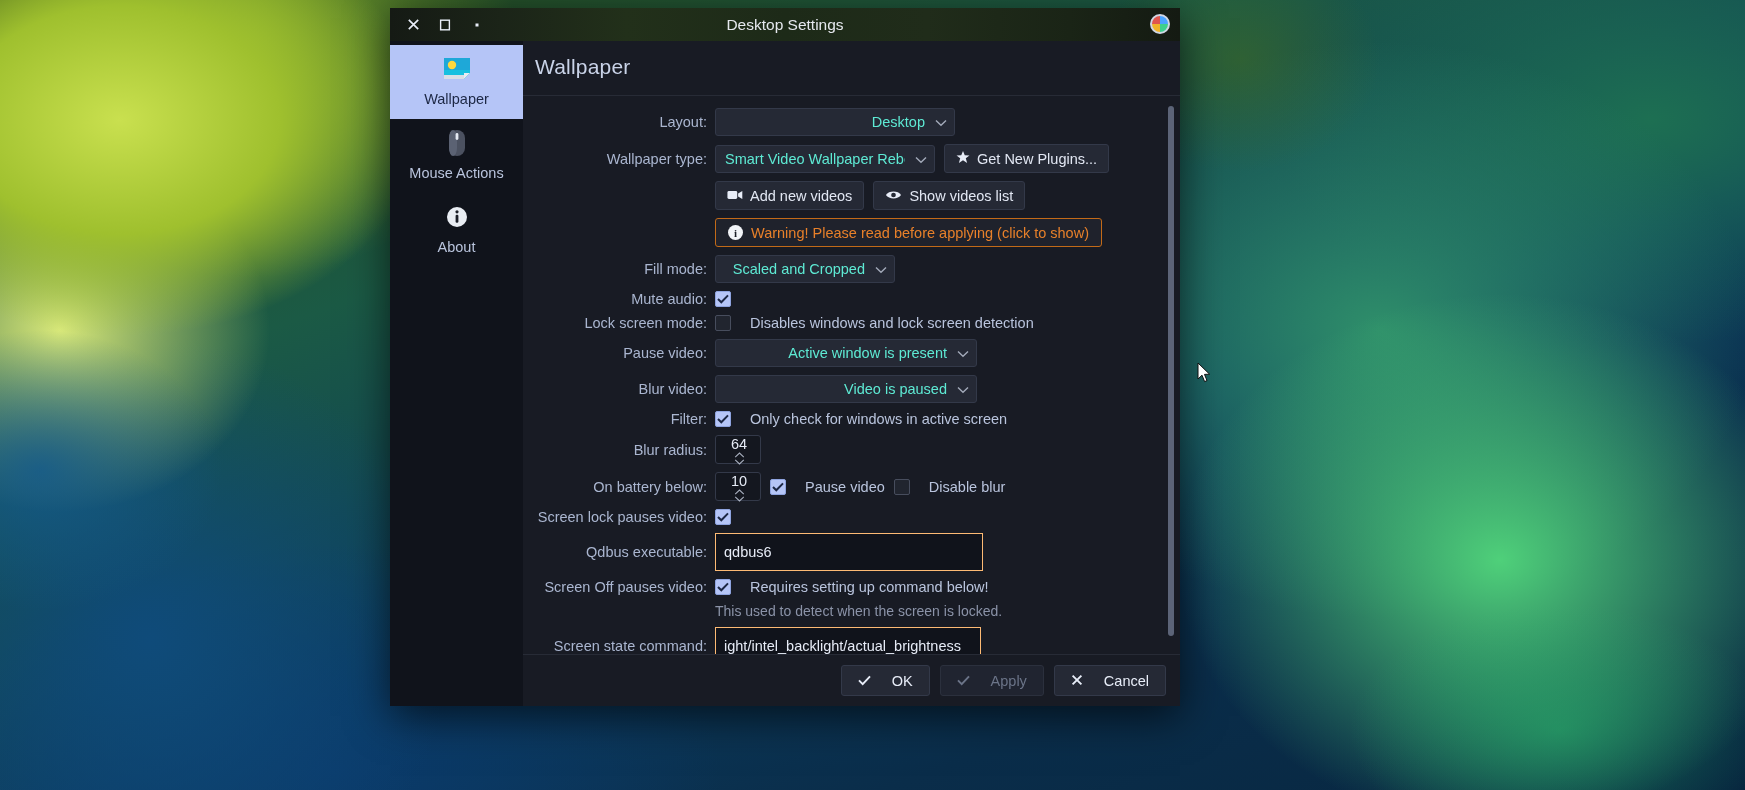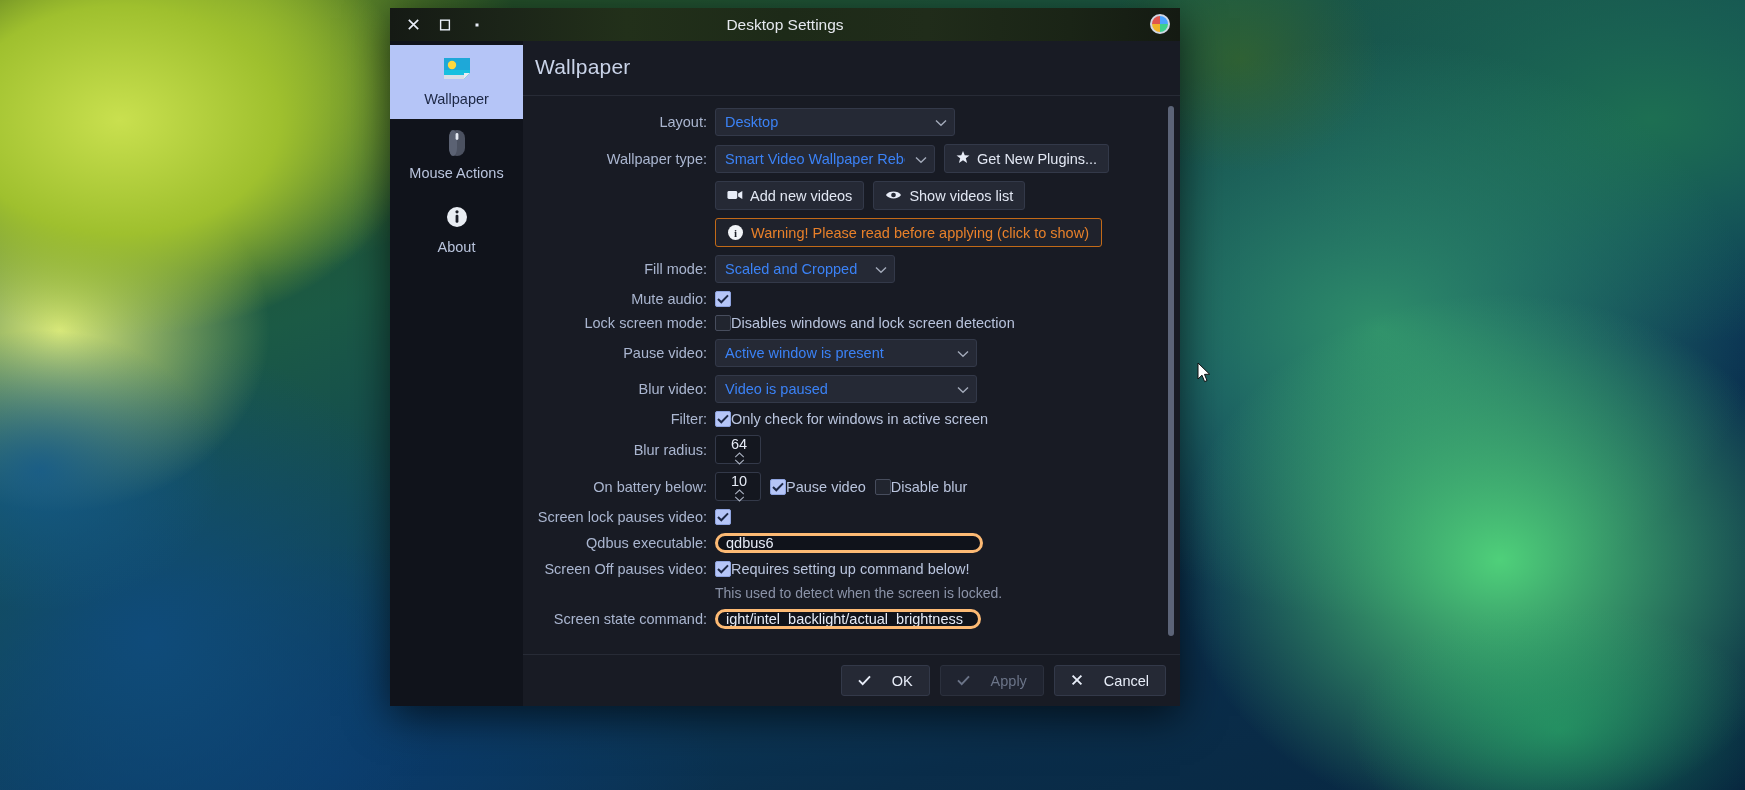--- a/index.html
+++ b/index.html
@@ -100,23 +100,23 @@
 
   .row { display: flex; align-items: center; margin-bottom: 8px; }
   .lbl {
     width: 192px; min-width: 192px; text-align: right; padding-right: 8px;
     font-size: 14.5px; color: #aab6d0; white-space: nowrap;
   }
   .ctl { display: flex; align-items: center; gap: 9px; }
 
   
   .combo {
-    display: flex; align-items: center; justify-content: space-between;
+    display: flex; align-items: center; justify-content: flex-end;
     background: #252935; border: 1px solid #333949; border-radius: 3px;
-    height: 28px; padding: 0 7px 0 9px; color: #3b82f6; font-size: 14.5px;
+    height: 28px; padding: 0 7px 0 9px; color: #5eead4; font-size: 14.5px;
     cursor: pointer; user-select: none;
   }
   .combo .cv { white-space: nowrap; overflow: hidden; }
   .combo .chev { margin-left: 10px; opacity: .75; }
   #combo-layout { width: 240px; }
   #combo-wptype { width: 220px; }
   #combo-fill { width: 180px; }
   #combo-pause { width: 262px; }
   #combo-blur { width: 262px; }
 
@@ -135,39 +135,39 @@
     background: #1f222c; height: 29px; padding: 0 12px;
     color: #e8802a; font-size: 14.5px; cursor: pointer; white-space: nowrap;
   }
   .warn-badge {
     width: 15px; height: 15px; border-radius: 50%; background: #f2f4f8; color: #1a1d26;
     font-size: 11px; font-weight: bold; display:flex; align-items:center; justify-content:center;
     font-family: "Liberation Serif", serif;
   }
 
   
-  .cbwrap { display: inline-flex; align-items: center; gap: 0; cursor: pointer; }
+  .cbwrap { display: inline-flex; align-items: center; gap: 19px; cursor: pointer; }
   .cb { width: 16px; height: 16px; border-radius: 2px; flex: none;
         display: flex; align-items: center; justify-content: center; }
   .cb.on  { background: #b5c5f7; border: 1px solid #8fa4e0; }
   .cb.off { background: #21252f; border: 1px solid #474d5d; }
   .cb-text { font-size: 14.5px; color: #b9c4dd; white-space: nowrap; }
 
   
   .spin {
     display: flex; align-items: center; justify-content: space-between;
     background: #14171f; border: 1px solid #333949; border-radius: 3px;
     height: 29px; width: 46px; padding: 0 5px 0 7px; color: #e6ebf6; font-size: 14.5px; flex-direction: column;
   }
   .spin .arrows { display: flex; flex-direction: column; gap: 1px; opacity: .8; }
 
   
   .input {
-    background: #10131b; border: 3px solid #fdba74; border-radius: 10px;
-    height: 20px; display: flex; align-items: center; padding: 0 8px;
+    background: #10131b; border: 1px solid #fdba74; border-radius: 0;
+    height: 38px; display: flex; align-items: center; padding: 0 8px;
     color: #e6ebf6; font-size: 14.5px; white-space: nowrap; overflow: hidden;
   }
   #input-qdbus { width: 268px; }
   #input-screencmd { width: 266px; color: #e6ebf6; }
   .hint { font-size: 14px; color: #8b93a8; padding-left: 0; }
 
   
   #vscroll { position: absolute; right: 6px; top: 10px; bottom: 8px; width: 6px; background: transparent; }
   #vthumb { position: absolute; top: 0; width: 6px; height: 530px; background: #5c6478; border-radius: 3px; }
 

